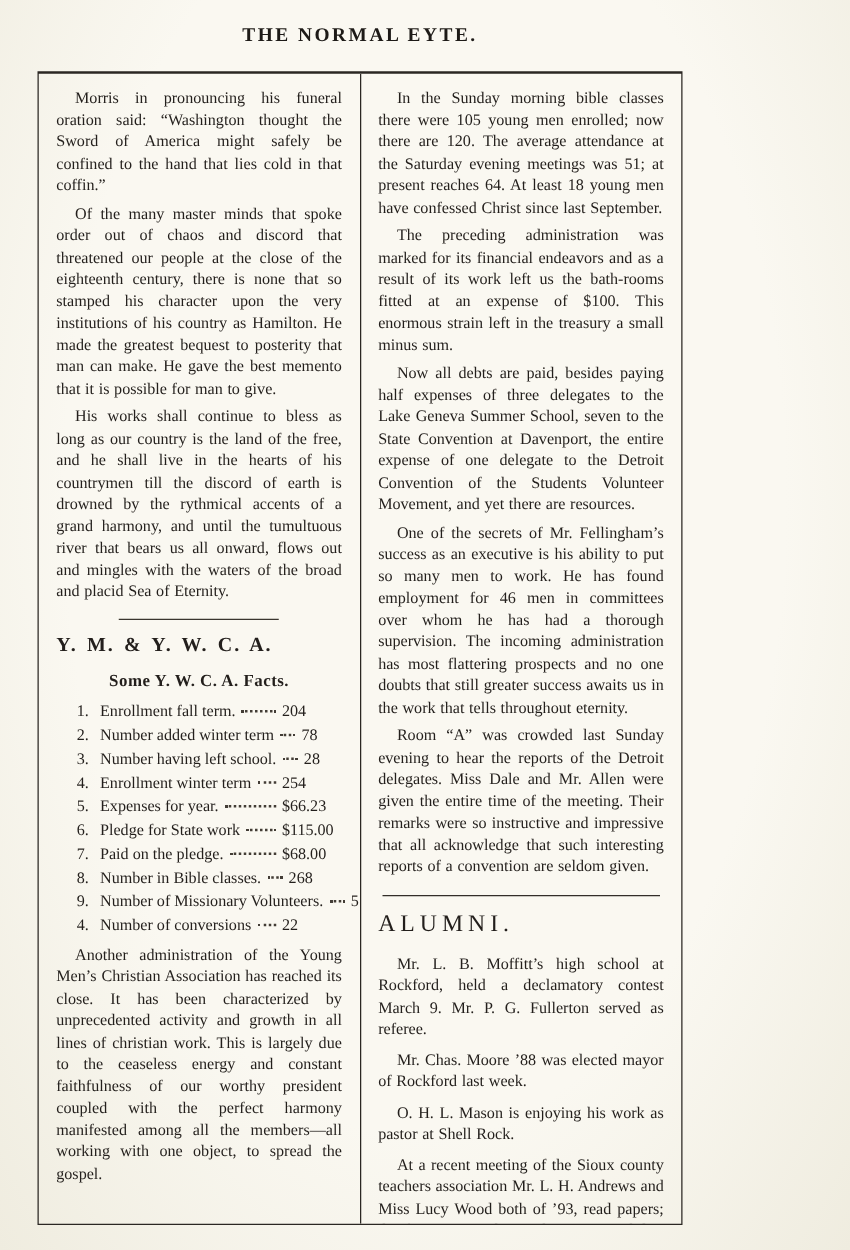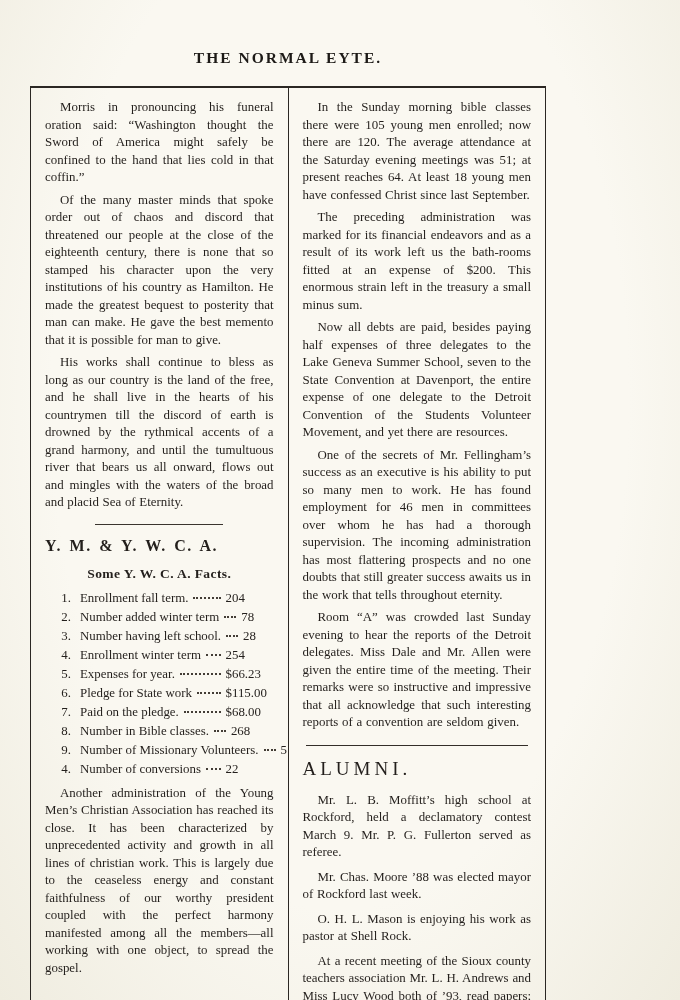--- a/index.html
+++ b/index.html
@@ -11,21 +11,21 @@
     height: 1000px;
     background: radial-gradient(ellipse at 50% 40%, #faf8f1 60%, #efecdf 100%);
     font-family: "Liberation Serif", "DejaVu Serif", serif;
     color: #231f1c;
     overflow: hidden;
   }
   .page {
     box-sizing: border-box;
     width: 576px;
     height: 1000px;
-    padding: 47px 30px 16px 30px;
+    padding: 18px 30px 16px 30px;
   }
   .masthead {
     text-align: center;
     font-weight: bold;
     font-size: 15.5px;
     letter-spacing: 2px;
     line-height: 22px;
     color: #1d1a17;
   }
   .frame {
@@ -206,21 +206,21 @@
             <span class="leader"></span>
             <span class="fact-value">22</span>
         </div>
       </div>
 
       <p class="para">Another administration of the Young Men’s Christian Association has reached its close. It has been characterized by unprecedented activity and growth in all lines of christian work. This is largely due to the ceaseless energy and constant faithfulness of our worthy president coupled with the perfect harmony manifested among all the members—all working with one object, to spread the gospel.</p>
     </div>
 
     <div class="col col-right">
       <p class="para">In the Sunday morning bible classes there were 105 young men enrolled; now there are 120. The average attendance at the Saturday evening meetings was 51; at present reaches 64. At least 18 young men have confessed Christ since last September.</p>
-      <p class="para">The preceding administration was marked for its financial endeavors and as a result of its work left us the bath-rooms fitted at an expense of $200. This enormous strain left in the treasury a small minus sum.</p>
+      <p class="para">The preceding administration was marked for its financial endeavors and as a result of its work left us the bath-rooms fitted at an expense of $100. This enormous strain left in the treasury a small minus sum.</p>
       <p class="para">Now all debts are paid, besides paying half expenses of three delegates to the Lake Geneva Summer School, seven to the State Convention at Davenport, the entire expense of one delegate to the Detroit Convention of the Students Volunteer Movement, and yet there are resources.</p>
       <p class="para">One of the secrets of Mr. Fellingham’s success as an executive is his ability to put so many men to work. He has found employment for 46 men in committees over whom he has had a thorough supervision. The incoming administration has most flattering prospects and no one doubts that still greater success awaits us in the work that tells throughout eternity.</p>
       <p class="para">Room “A” was crowded last Sunday evening to hear the reports of the Detroit delegates. Miss Dale and Mr. Allen were given the entire time of the meeting. Their remarks were so instructive and impressive that all acknowledge that such interesting reports of a convention are seldom given.</p>
 
       <div class="col-rule"></div>
 
       <h2 class="alumni-title">ALUMNI.</h2>
 
       <p class="para alumni-para">Mr. L. B. Moffitt’s high school at Rockford, held a declamatory contest March 9. Mr. P. G. Fullerton served as referee.</p>
       <p class="para alumni-para">Mr. Chas. Moore ’88 was elected mayor of Rockford last week.</p>

